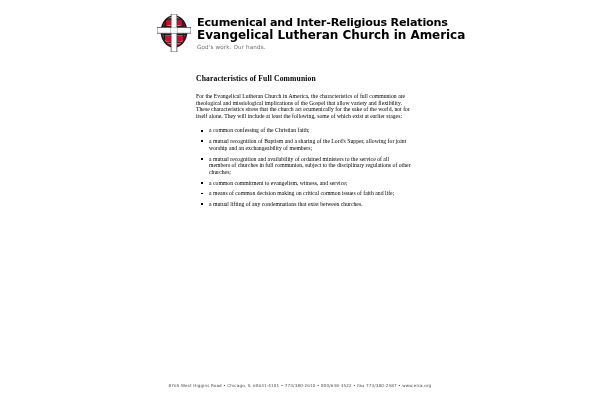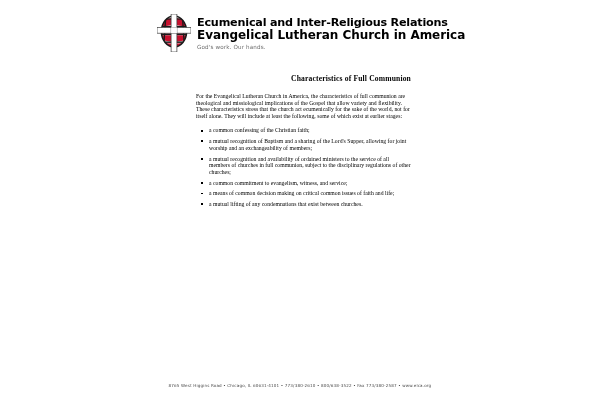--- a/index.html
+++ b/index.html
@@ -70,21 +70,21 @@
   .doc {
     position: absolute;
     left: 196px;
     top: 74px;
     width: 215px;
   }
   .doc-title {
     font-family: "Liberation Serif", serif;
     font-size: 7.6px;
     font-weight: bold;
-    text-align: right;
+    text-align: left;
     letter-spacing: 0.15px;
     margin: 0 0 10px 0;
     line-height: 9px;
   }
   .intro {
     font-family: "Liberation Serif", serif;
     font-size: 5.7px;
     line-height: 6.6px;
     text-align: left;
     margin: 0;

